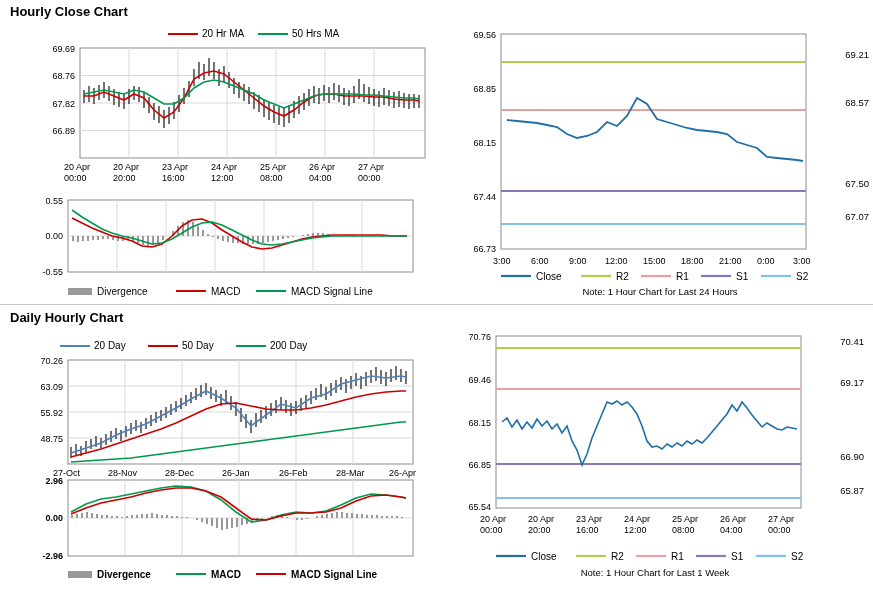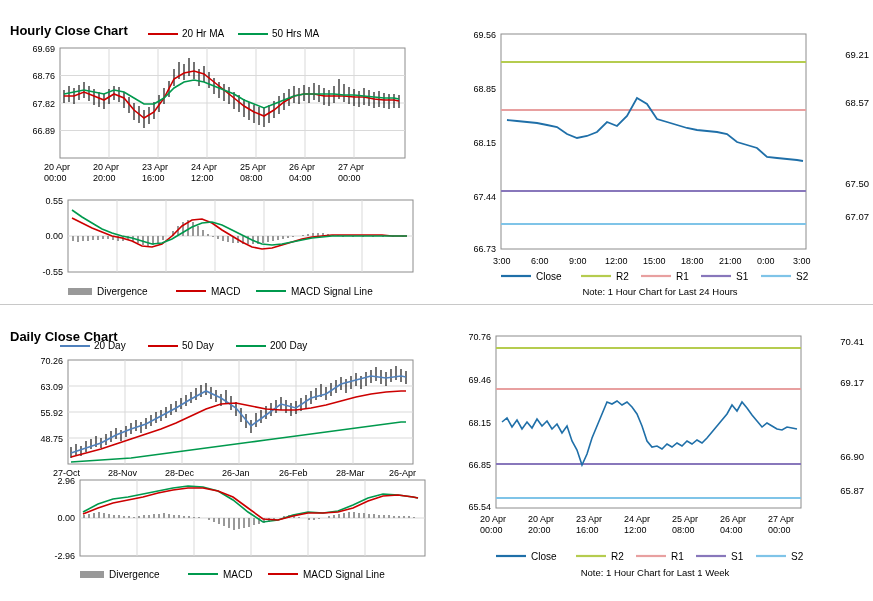--- a/index.html
+++ b/index.html
@@ -8,41 +8,40 @@
     background:#ffffff;
     font-family:"Liberation Sans", sans-serif;
     color:#000;
     overflow:hidden;
     position:relative;
   }
   .section-title{
     font-size:13px;
     font-weight:bold;
     padding:4px 0 2px 10px;
-    margin-top:19px;
   }
   .hr{
     border:0;border-top:1px solid #c8c8c8;margin:0;
   }
   .panel{position:absolute;}
   svg{display:block;}
   .axis-text{font-size:9px;fill:#000;font-family:"Liberation Sans", sans-serif;}
   .axis-text-r{font-size:9px;fill:#000;font-family:"Liberation Sans", sans-serif;text-anchor:end;}
   .lvl-text{font-size:9.5px;fill:#000;font-family:"Liberation Sans", sans-serif;text-anchor:end;}
   .legend-text{font-size:10px;fill:#000;font-family:"Liberation Sans", sans-serif;}
   .note{font-size:9.5px;fill:#000;font-family:"Liberation Sans", sans-serif;text-anchor:middle;}
   .frame{fill:none;stroke:#8c8c8c;stroke-width:1;}
   .gridline{stroke:#d9d9d9;stroke-width:1;}
 </style>
 </head>
 <body>
 
 <div class="section-title">Hourly Close Chart</div>
 
-<div class="panel" style="left:0;top:24px;">
+<div class="panel" style="left:20px;top:24px;">
 <svg width="420" height="170" viewBox="0 0 420 170">
 
   <g>
     <line x1="148" y1="10" x2="178" y2="10" stroke="#cc0000" stroke-width="2"></line>
     <text class="legend-text" x="182" y="13">20 Hr MA</text>
     <line x1="238" y1="10" x2="268" y2="10" stroke="#00994d" stroke-width="2"></line>
     <text class="legend-text" x="272" y="13">50 Hrs MA</text>
   </g>
 
   <rect class="frame" x="60" y="24" width="345" height="110"></rect>
@@ -287,21 +286,21 @@
     <text class="legend-text" x="291" y="256">S1</text>
     <line x1="316" y1="252" x2="346" y2="252" stroke="#7fc4e8" stroke-width="2.2"></line>
     <text class="legend-text" x="351" y="256">S2</text>
   </g>
   <text class="note" x="215" y="271">Note: 1 Hour Chart for Last 24 Hours</text>
 </svg>
 </div>
 
 <hr class="hr" style="position:absolute;left:0;top:304px;width:873px;">
 
-<div class="section-title" style="position:absolute;left:0;top:306px;">Daily Close Chart</div>
+<div class="section-title" style="position:absolute;left:0;top:306px;">Daily Hourly Chart</div>
 
 <div class="panel" style="left:8px;top:336px;">
 <svg width="420" height="150" viewBox="0 0 420 150">
   <g>
     <line x1="52" y1="10" x2="82" y2="10" stroke="#4f81bd" stroke-width="2"></line>
     <text class="legend-text" x="86" y="13">20 Day</text>
     <line x1="140" y1="10" x2="170" y2="10" stroke="#cc0000" stroke-width="2"></line>
     <text class="legend-text" x="174" y="13">50 Day</text>
     <line x1="228" y1="10" x2="258" y2="10" stroke="#00994d" stroke-width="2"></line>
     <text class="legend-text" x="262" y="13">200 Day</text>
@@ -400,21 +399,21 @@
     <text class="axis-text" x="100" y="140">28-Nov</text>
     <text class="axis-text" x="157" y="140">28-Dec</text>
     <text class="axis-text" x="214" y="140">26-Jan</text>
     <text class="axis-text" x="271" y="140">26-Feb</text>
     <text class="axis-text" x="328" y="140">28-Mar</text>
     <text class="axis-text" x="381" y="140">26-Apr</text>
   </g>
 </svg>
 </div>
 
-<div class="panel" style="left:20px;top:470px;">
+<div class="panel" style="left:8px;top:470px;font-weight:bold;">
 <svg width="420" height="120" viewBox="0 0 420 120">
   <rect class="frame" x="60" y="10" width="345" height="76"></rect>
   <line class="gridline" x1="60" y1="48" x2="405" y2="48"></line>
   <line class="gridline" x1="117" y1="10" x2="117" y2="86"></line>
   <line class="gridline" x1="174" y1="10" x2="174" y2="86"></line>
   <line class="gridline" x1="231" y1="10" x2="231" y2="86"></line>
   <line class="gridline" x1="288" y1="10" x2="288" y2="86"></line>
   <line class="gridline" x1="345" y1="10" x2="345" y2="86"></line>
   <text class="axis-text-r" x="55" y="14">2.96</text>
   <text class="axis-text-r" x="55" y="51">0.00</text>

